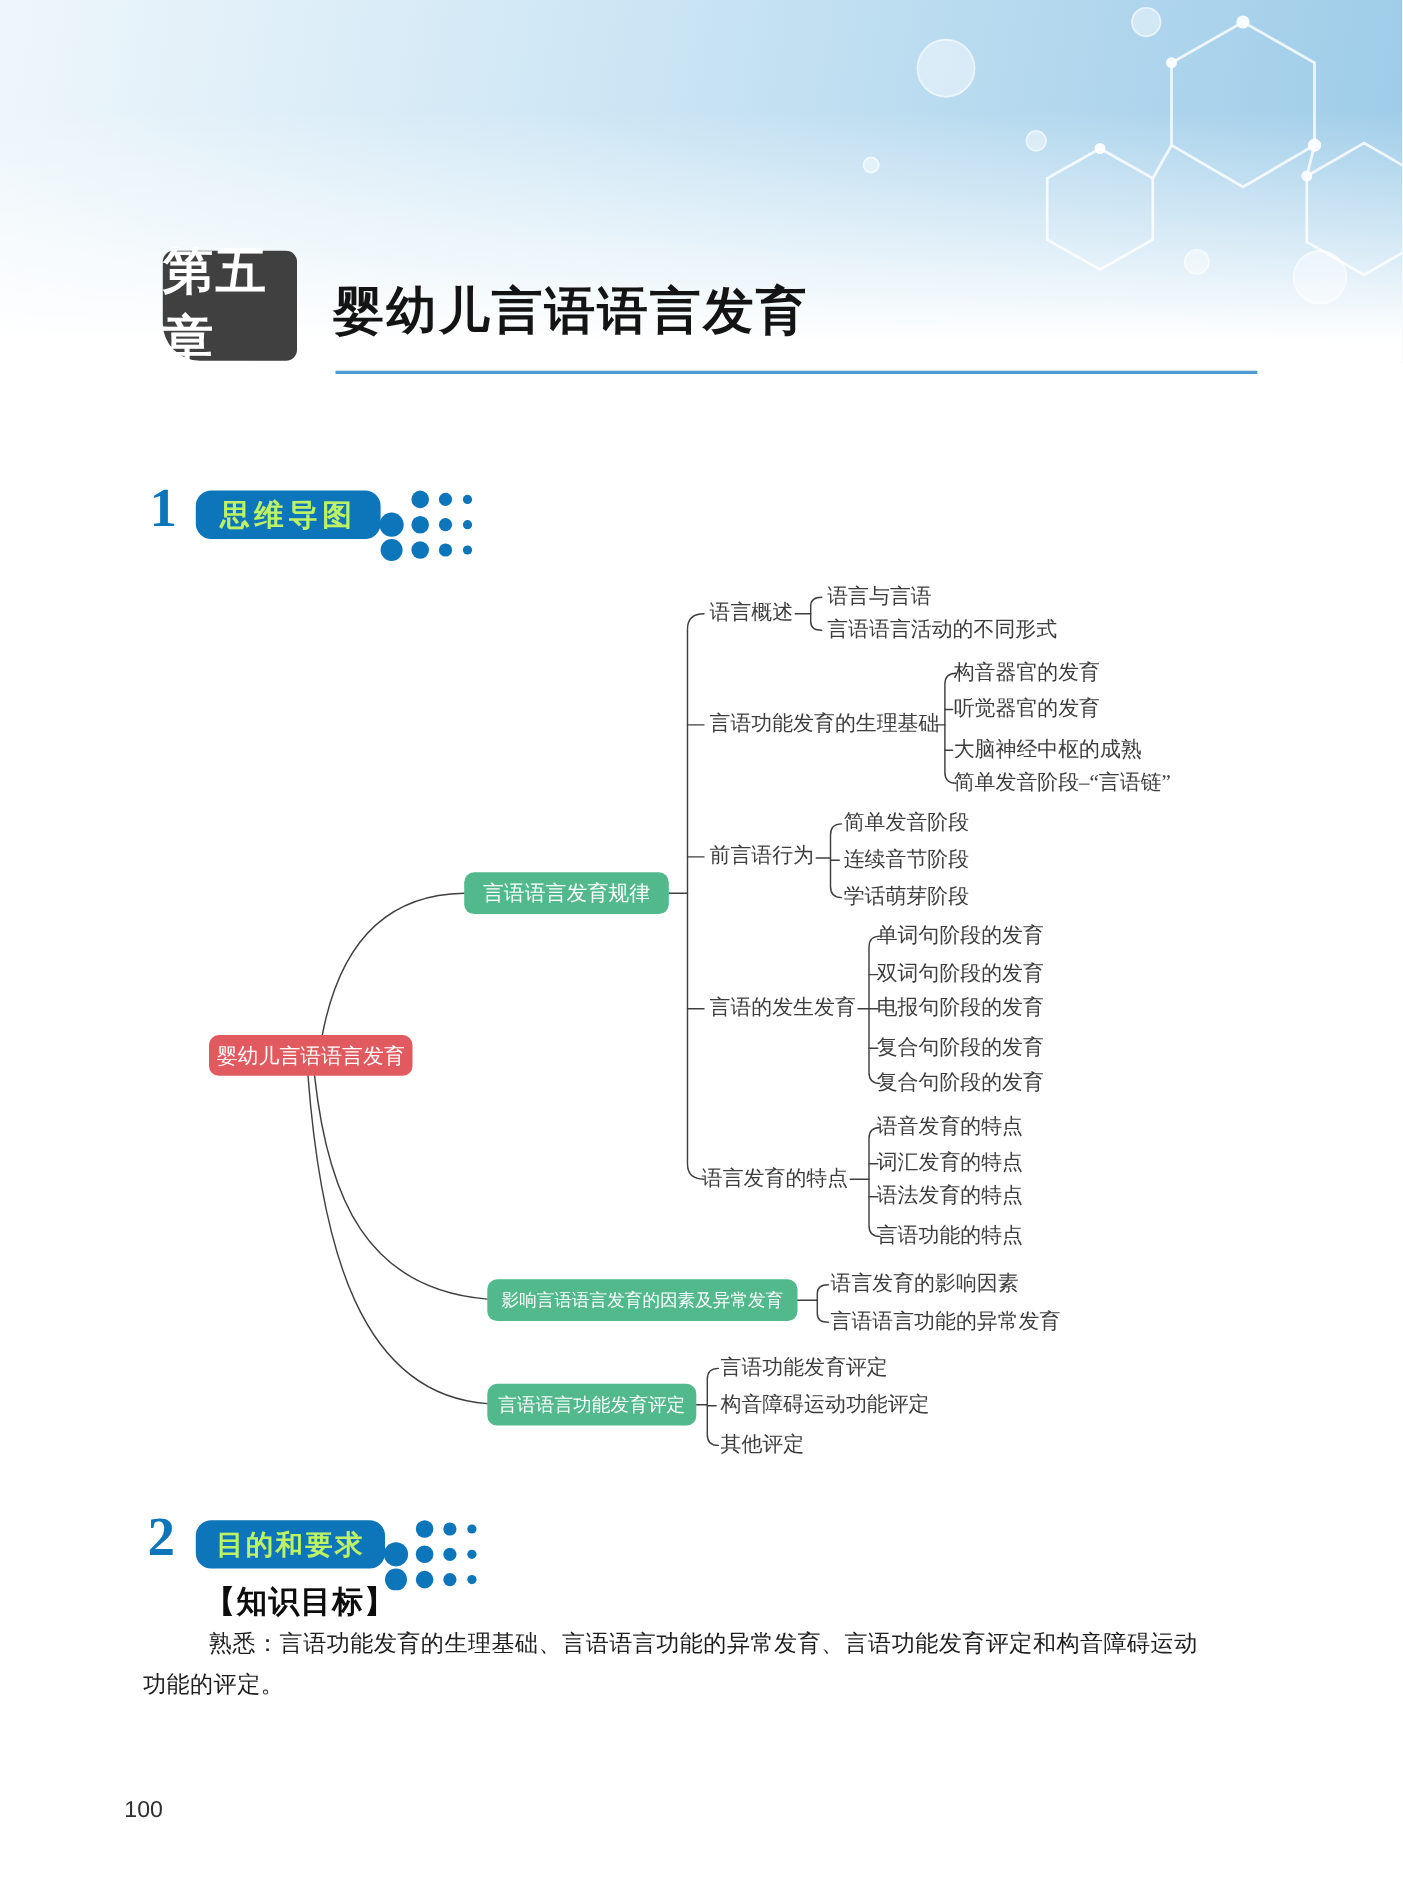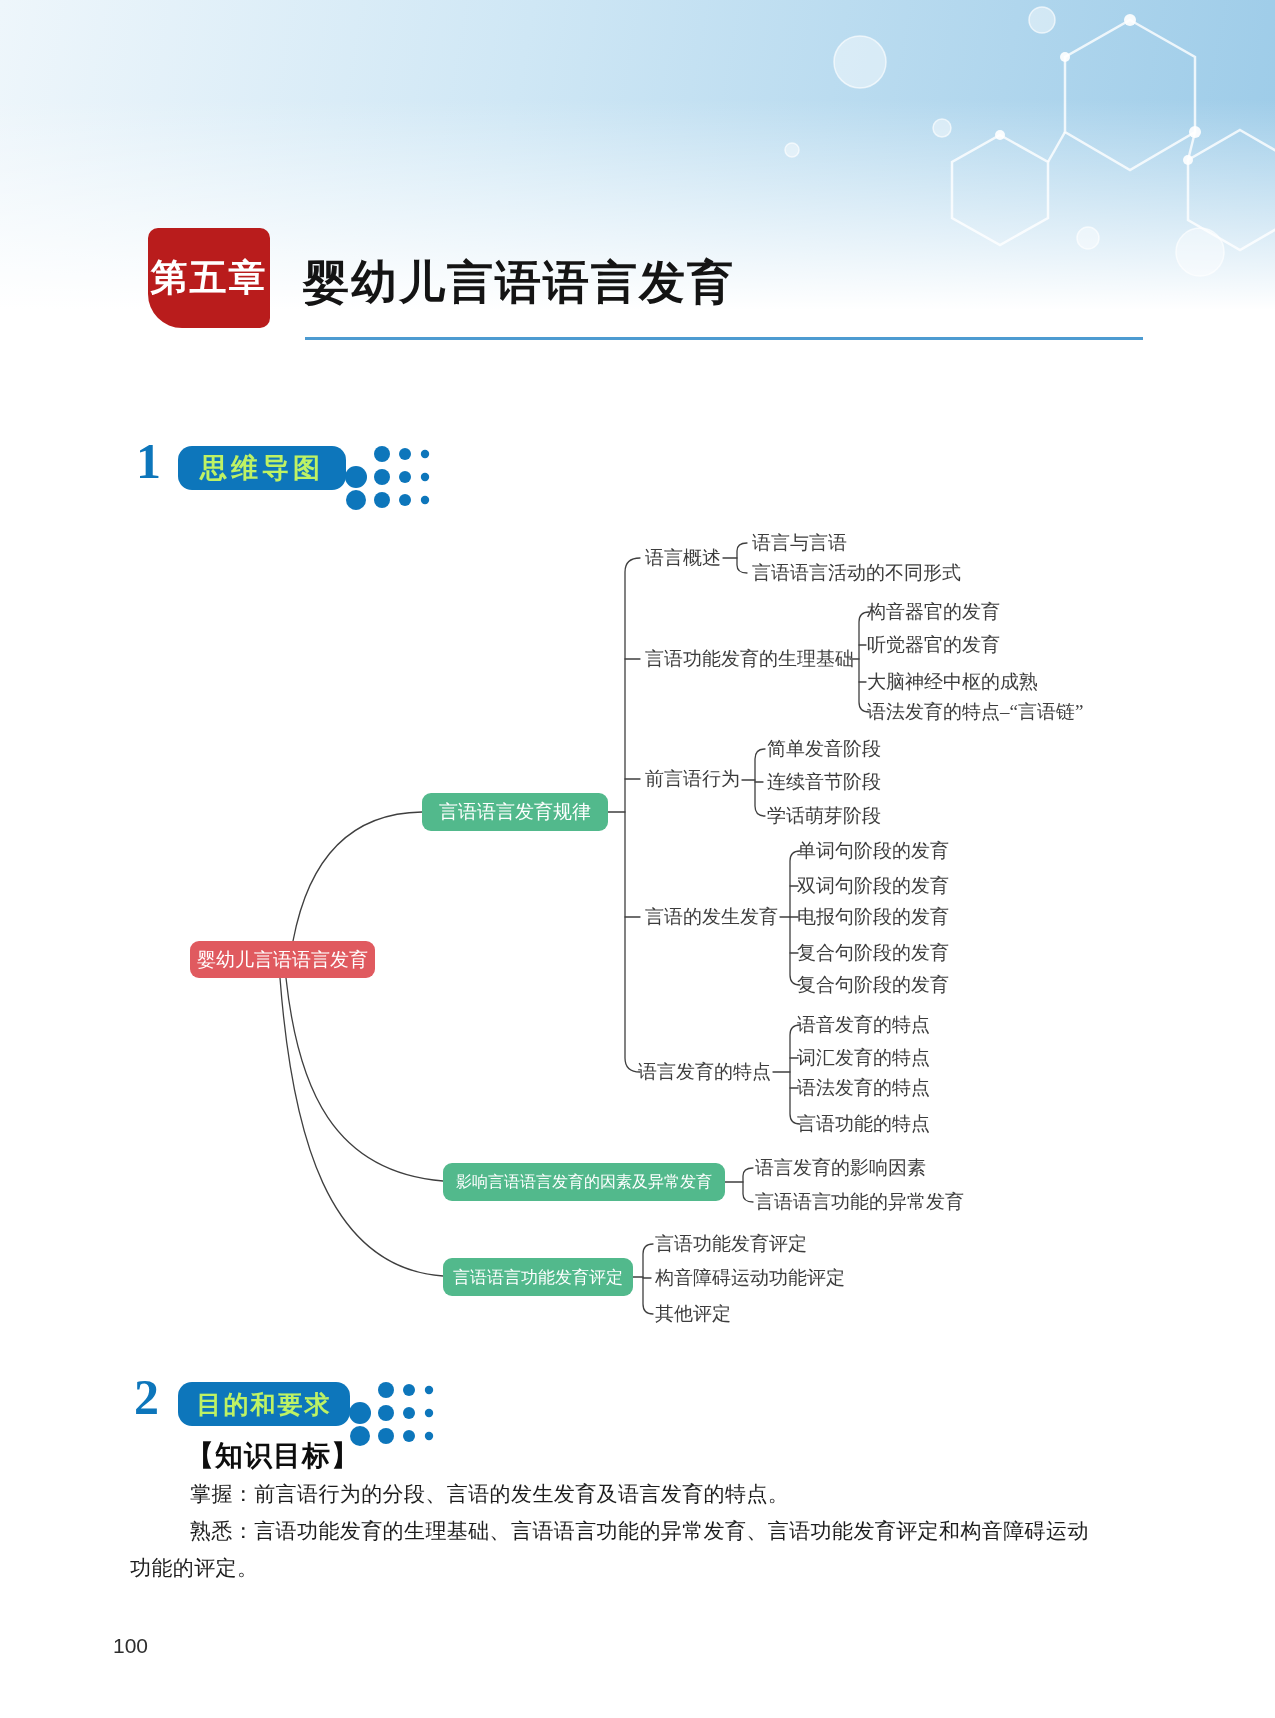--- a/index.html
+++ b/index.html
@@ -7,22 +7,22 @@
         font-family:"Liberation Sans", sans-serif;}
 
   
   .header-band{position:absolute;left:0;top:0;width:1275px;height:330px;
       background:
         linear-gradient(180deg, rgba(255,255,255,0) 30%, #ffffff 94%),
         linear-gradient(100deg, #eef6fb 0%, #cfe7f5 40%, #9ccbe8 100%);}
   .molecules{position:absolute;right:0;top:0;}
 
   .chapter-badge{position:absolute;left:148px;top:228px;width:122px;height:100px;
-      background:#b91c1c;border-radius:10px 10px 10px 34px;display:flex;align-items:center;
-      justify-content:center;color:#fff;font-size:37px;font-weight:bold;letter-spacing:2px;}
+      background:#404040;border-radius:10px 10px 10px 34px;display:flex;align-items:center;
+      justify-content:center;color:#fff;font-size:46px;font-weight:bold;letter-spacing:2px;}
   .chapter-title{position:absolute;left:303px;top:252px;margin:0;font-size:46px;font-weight:bold;
       color:#141414;letter-spacing:2px;}
   .title-rule{position:absolute;left:305px;top:337px;width:838px;height:3px;background:#4d9bd1;}
 
   
   .sec-num{position:absolute;font-family:"Liberation Serif", serif;font-weight:bold;font-size:50px;
       color:#0d76bb;line-height:1;}
   .sec-box{position:absolute;background:#0d76bb;border-radius:14px;color:#bef264;font-weight:bold;
       display:flex;align-items:center;justify-content:center;}
   .s1-num{left:136px;top:436px;}
@@ -151,21 +151,21 @@
   <span class="lbl" style="left:645px;top:646px;">言语功能发育的生理基础</span>
   <span class="lbl" style="left:645px;top:766px;">前言语行为</span>
   <span class="lbl" style="left:645px;top:904px;">言语的发生发育</span>
   <span class="lbl" style="left:638px;top:1059px;">语言发育的特点</span>
 
   <span class="lbl" style="left:752px;top:530px;">语言与言语</span>
   <span class="lbl" style="left:752px;top:560px;">言语语言活动的不同形式</span>
   <span class="lbl" style="left:867px;top:599px;">构音器官的发育</span>
   <span class="lbl" style="left:867px;top:632px;">听觉器官的发育</span>
   <span class="lbl" style="left:867px;top:669px;">大脑神经中枢的成熟</span>
-  <span class="lbl" style="left:867px;top:699px;">语法发育的特点–“言语链”</span>
+  <span class="lbl" style="left:867px;top:699px;">简单发音阶段–“言语链”</span>
   <span class="lbl" style="left:767px;top:736px;">简单发音阶段</span>
   <span class="lbl" style="left:767px;top:769px;">连续音节阶段</span>
   <span class="lbl" style="left:767px;top:803px;">学话萌芽阶段</span>
   <span class="lbl" style="left:797px;top:838px;">单词句阶段的发育</span>
   <span class="lbl" style="left:797px;top:873px;">双词句阶段的发育</span>
   <span class="lbl" style="left:797px;top:904px;">电报句阶段的发育</span>
   <span class="lbl" style="left:797px;top:940px;">复合句阶段的发育</span>
   <span class="lbl" style="left:797px;top:972px;">复合句阶段的发育</span>
   <span class="lbl" style="left:797px;top:1012px;">语音发育的特点</span>
   <span class="lbl" style="left:797px;top:1045px;">词汇发育的特点</span>
@@ -190,19 +190,18 @@
         <circle cx="81" cy="33" r="4.2"></circle>
       <circle cx="12" cy="56" r="10"></circle>
         <circle cx="38" cy="56" r="8"></circle>
         <circle cx="61" cy="56" r="6"></circle>
         <circle cx="81" cy="56" r="4.2"></circle>
     </g>
   </svg>
 
   <h3 class="objectives-heading">【知识目标】</h3>
   <div class="objectives">
-    <p>掌握：前言语行为的分段、言语的发生发育及语言发育的特点。</p>
     <p>熟悉：言语功能发育的生理基础、言语语言功能的异常发育、言语功能发育评定和构音障碍运动功能的评定。</p>
   </div>
 
   <div class="page-number">100</div>
 
 </div>
 
 </body></html>

